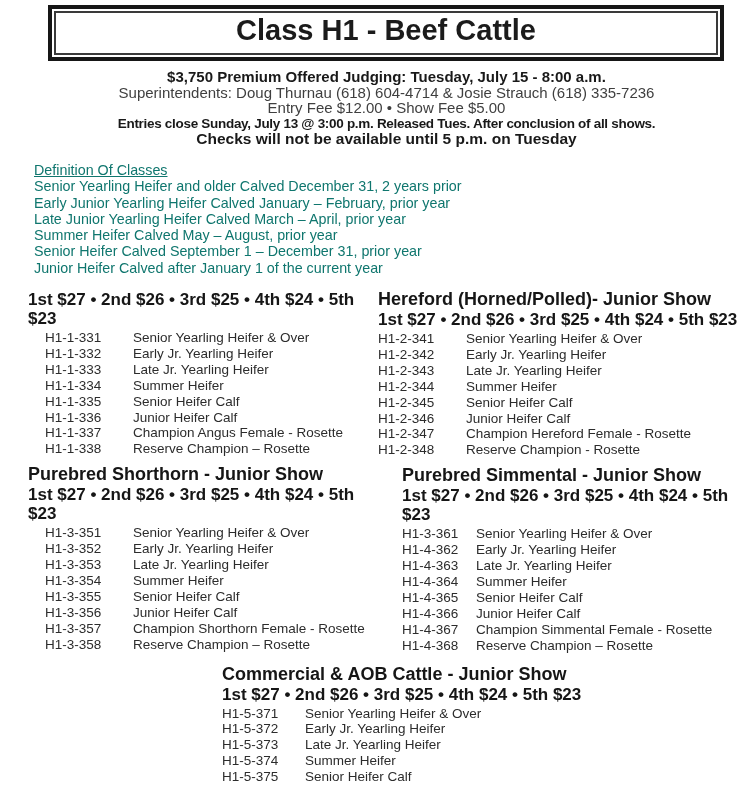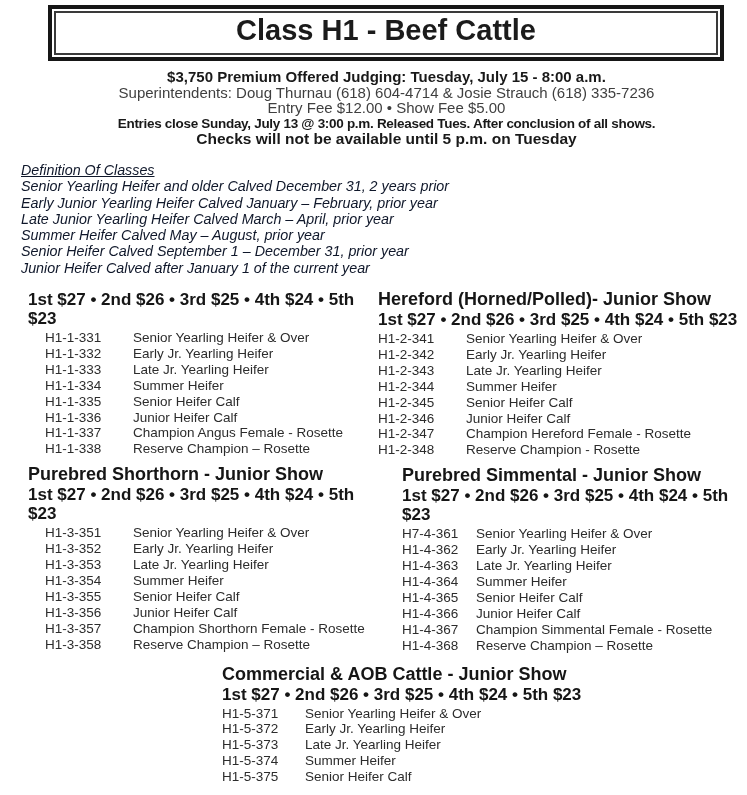--- a/index.html
+++ b/index.html
@@ -15,21 +15,21 @@
 
   
   .header-block { margin:8px 23px 0 49px; text-align:center; }
   .hline { margin:0; }
   .hline.bold { font-weight:bold; font-size:15px; line-height:15.6px; color:#191919; }
   .hline.reg  { font-weight:normal; font-size:15px; line-height:15.6px; color:#3f3f3f; }
   .hline.narrow { font-weight:bold; font-size:13.5px; line-height:15.6px; letter-spacing:-0.3px; color:#191919; }
   .hline.bold2 { font-weight:bold; font-size:15.5px; line-height:15.6px; color:#191919; }
 
   
-  .definitions { margin:15px 0 0 21px; font-size:14.3px; line-height:16.3px; color:#0f172a;font-style:italic; }
+  .definitions { margin:15px 0 0 34px; font-size:14.3px; line-height:16.3px; color:#0f766e; }
   .def-heading { text-decoration:underline; }
 
   
   .columns { display:flex; margin-top:13px; }
   .col-left { flex:0 0 auto; width:347px; padding-left:28px; box-sizing:content-box; }
   .col-right { flex:1 1 auto; padding-left:3px; }
   .show-section + .show-section { margin-top:7px; }
   .section-title { font-size:18px; font-weight:bold; line-height:20px; color:#161616; }
   .premium-line { font-size:17px; font-weight:bold; line-height:19px; margin-top:1px; color:#161616; }
   .rows { margin-top:2px; font-size:13.5px; line-height:15.9px; color:#2c2c2c; }
@@ -189,21 +189,21 @@
               <span class="code">H1-2-348</span>
               <span class="label">Reserve Champion - Rosette</span>
             </div>
           </div>
       </section>
       <section class="show-section sec-simmental">
         <div class="section-title">Purebred Simmental - Junior Show</div>
         <div class="premium-line">1st $27 • 2nd $26 • 3rd $25 • 4th $24 • 5th $23</div>
         <div class="rows">
             <div class="class-row">
-              <span class="code">H7-4-361</span>
+              <span class="code">H1-3-361</span>
               <span class="label">Senior Yearling Heifer &amp; Over</span>
             </div>
             <div class="class-row">
               <span class="code">H1-4-362</span>
               <span class="label">Early Jr. Yearling Heifer</span>
             </div>
             <div class="class-row">
               <span class="code">H1-4-363</span>
               <span class="label">Late Jr. Yearling Heifer</span>
             </div>

